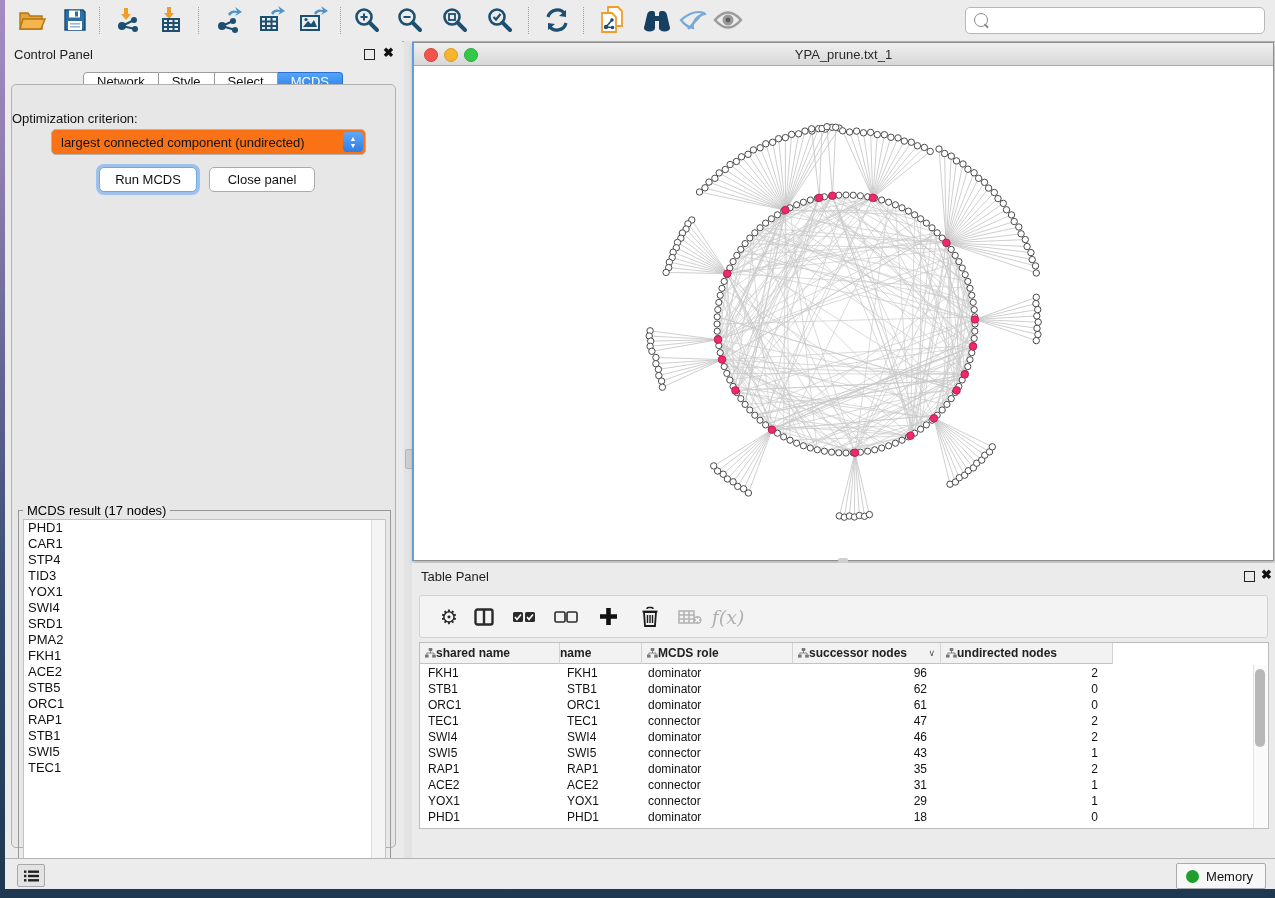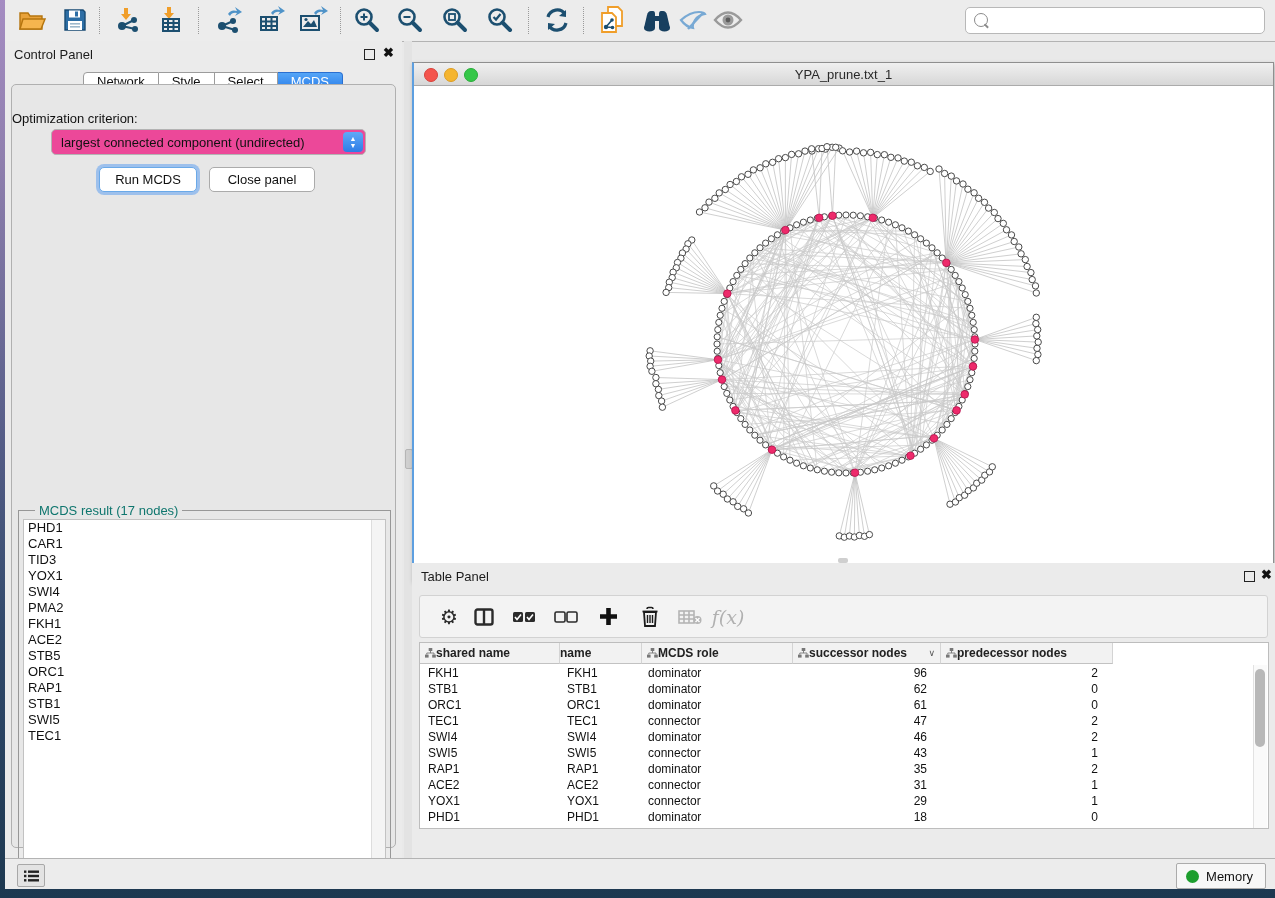--- a/index.html
+++ b/index.html
@@ -27,43 +27,43 @@
   .close-ic{position:absolute;top:5px;font-size:13px;font-weight:bold;color:#111;line-height:14px;}
   .cp-tabs{position:absolute;left:78px;top:31px;display:flex;height:20px;}
   .cp-tab{font-size:13px;color:#111;background:#fff;border:1px solid #9c9c9c;border-left:none;
           padding:2px 13px 3px;display:flex;align-items:center;}
   .cp-tab:first-child{border-left:1px solid #9c9c9c;border-radius:4px 0 0 4px;}
   .cp-tab:last-child{border-radius:0 4px 4px 0;}
   .cp-tab.active{background:linear-gradient(180deg,#55a6f7,#2579e8);color:#fff;border-color:#2a6fd0;}
   .cp-content{position:absolute;left:6px;top:43px;width:383px;height:762px;background:#e7e7e7;
               border:1px solid #b0b0b0;border-radius:5px;}
   .opt-label{position:absolute;left:0;top:26px;width:100%;text-align:left;font-size:13px;color:#111;}
-  .dropdown{position:absolute;left:39px;top:44px;width:313px;height:24px;background:#ec4899;border:1px solid #b3b3b3;
+  .dropdown{position:absolute;left:39px;top:44px;width:313px;height:24px;background:#f97316;border:1px solid #b3b3b3;
             border-radius:5px;display:flex;align-items:center;}
   .dropdown .dval{flex:1;font-size:13px;color:#111;padding-left:9px;white-space:nowrap;}
   .stepper{width:20px;height:20px;margin-right:2px;border-radius:4px;background:linear-gradient(180deg,#5fa9f8,#2f7de6);
            display:flex;flex-direction:column;align-items:center;justify-content:center;color:#fff;}
   .stepper span{font-size:7px;line-height:7px;}
   .btn{position:absolute;height:23px;background:#fff;border:1px solid #ababab;border-radius:5px;
        font-size:13px;color:#111;display:flex;align-items:center;justify-content:center;}
   .btn.focused{border-color:#6aa9e8;box-shadow:0 0 0 3px rgba(96,160,240,.55);}
   .mcds-fieldset{position:absolute;left:6px;top:425px;width:371px;height:370px;border:1px solid #979797;}
-  .mcds-legend{position:absolute;left:16px;top:-8px;background:#e7e7e7;padding:0 4px;font-size:13px;color:#0f766e;}
+  .mcds-legend{position:absolute;left:4px;top:-8px;background:#e7e7e7;padding:0 4px;font-size:13px;color:#000000;}
   .mcds-list{position:absolute;left:4px;top:8px;right:4px;bottom:4px;background:#fff;border:1px solid #c2c2c2;overflow:hidden;}
   .mcds-item{font-size:13px;color:#111;line-height:16px;padding-left:4px;}
   .mcds-scroll{position:absolute;right:0;top:0;width:13px;height:100%;background:#f4f4f4;border-left:1px solid #ddd;}
 
   
   .vsplit{position:absolute;left:399px;top:41px;width:8px;height:817px;background:#e3e3e3;}
   .vsplit .handle{position:absolute;left:1px;top:408px;width:6px;height:18px;background:#cfcfcf;border:1px solid #b5b5b5;border-radius:2px;}
   .hsplit-dot{position:absolute;left:833px;top:558px;width:10px;height:5px;background:#cfcfcf;border-radius:2px;}
 
   
   .netframe{position:absolute;left:407px;top:42px;width:859px;height:517px;background:#fff;
-            border:1px solid #8f8f8f;border-left:2px solid #5d9fe0;box-shadow:1px 2px 4px rgba(0,0,0,.25);margin-top:20px;}
+            border:1px solid #8f8f8f;border-left:2px solid #5d9fe0;box-shadow:1px 2px 4px rgba(0,0,0,.25);}
   .net-titlebar{position:absolute;left:0;top:0;width:100%;height:22px;
                 background:linear-gradient(180deg,#f0f0f0,#d7d7d7);border-bottom:1px solid #ababab;}
   .tl{position:absolute;top:5px;width:12px;height:12px;border-radius:50%;}
   .net-title{position:absolute;width:100%;text-align:center;top:4px;font-size:13px;color:#2a2a2a;}
   .net-canvas{position:absolute;left:0;top:23px;width:857px;height:493px;background:#fff;overflow:hidden;}
 
   
   .tpanel{position:absolute;left:407px;top:563px;width:863px;height:295px;background:#ebebeb;}
   .tp-toolbar{position:absolute;left:7px;top:32px;width:847px;height:41px;background:#f3f3f3;
               border:1px solid #d2d2d2;border-radius:3px;display:flex;align-items:center;}
@@ -273,23 +273,25 @@
       </div>
       <div class="btn focused" style="left:87px;top:82px;width:96px">Run MCDS</div>
       <div class="btn" style="left:197px;top:82px;width:104px">Close panel</div>
 
       <div class="mcds-fieldset">
         <span class="mcds-legend">MCDS result (17 nodes)</span>
         <div class="mcds-list" id="mcds-list">
           <div class="mcds-scroll"></div>
         <div class="mcds-item">PHD1</div>
             <div class="mcds-item">CAR1</div>
+            <div class="mcds-item">STP4</div>
             <div class="mcds-item">TID3</div>
             <div class="mcds-item">YOX1</div>
             <div class="mcds-item">SWI4</div>
+            <div class="mcds-item">SRD1</div>
             <div class="mcds-item">PMA2</div>
             <div class="mcds-item">FKH1</div>
             <div class="mcds-item">ACE2</div>
             <div class="mcds-item">STB5</div>
             <div class="mcds-item">ORC1</div>
             <div class="mcds-item">RAP1</div>
             <div class="mcds-item">STB1</div>
             <div class="mcds-item">SWI5</div>
             <div class="mcds-item">TEC1</div>
           </div>
@@ -1051,21 +1053,21 @@
             <span class="lbl">successor nodes</span>
             <span class="sort-ch">∨</span>
           </div>
           <div class="th" style="width: 171px;">
             <svg class="org-ic" viewBox="0 0 11 10">
               <rect x="3.7" y="0" width="3.6" height="3" fill="#777"></rect>
               <rect x="0" y="6.6" width="3.6" height="3" fill="#777"></rect>
               <rect x="7.2" y="6.6" width="3.6" height="3" fill="#777"></rect>
               <path d="M5.5 3 V5 M1.8 6.6 V5 H9 V6.6" stroke="#777" stroke-width="0.9" fill="none"></path>
             </svg>
-            <span class="lbl">predecessor nodes</span>
+            <span class="lbl">undirected nodes</span>
           </div>
         </div>
       <div class="tbl-body" id="tbl-body">
           <div class="tr">
             <div class="td" style="width: 139px; padding: 0px 0px 0px 8px; box-sizing: border-box;">FKH1</div>
             <div class="td" style="width: 81px; padding: 0px 0px 0px 8px; box-sizing: border-box;">FKH1</div>
             <div class="td" style="width: 150px; padding: 0px 0px 0px 8px; box-sizing: border-box;">dominator</div>
             <div class="td num" style="width: 147px; padding: 0px 10px 0px 0px; box-sizing: border-box;">96</div>
             <div class="td num" style="width: 171px; padding: 0px 10px 0px 0px; box-sizing: border-box;">2</div>
           </div>

